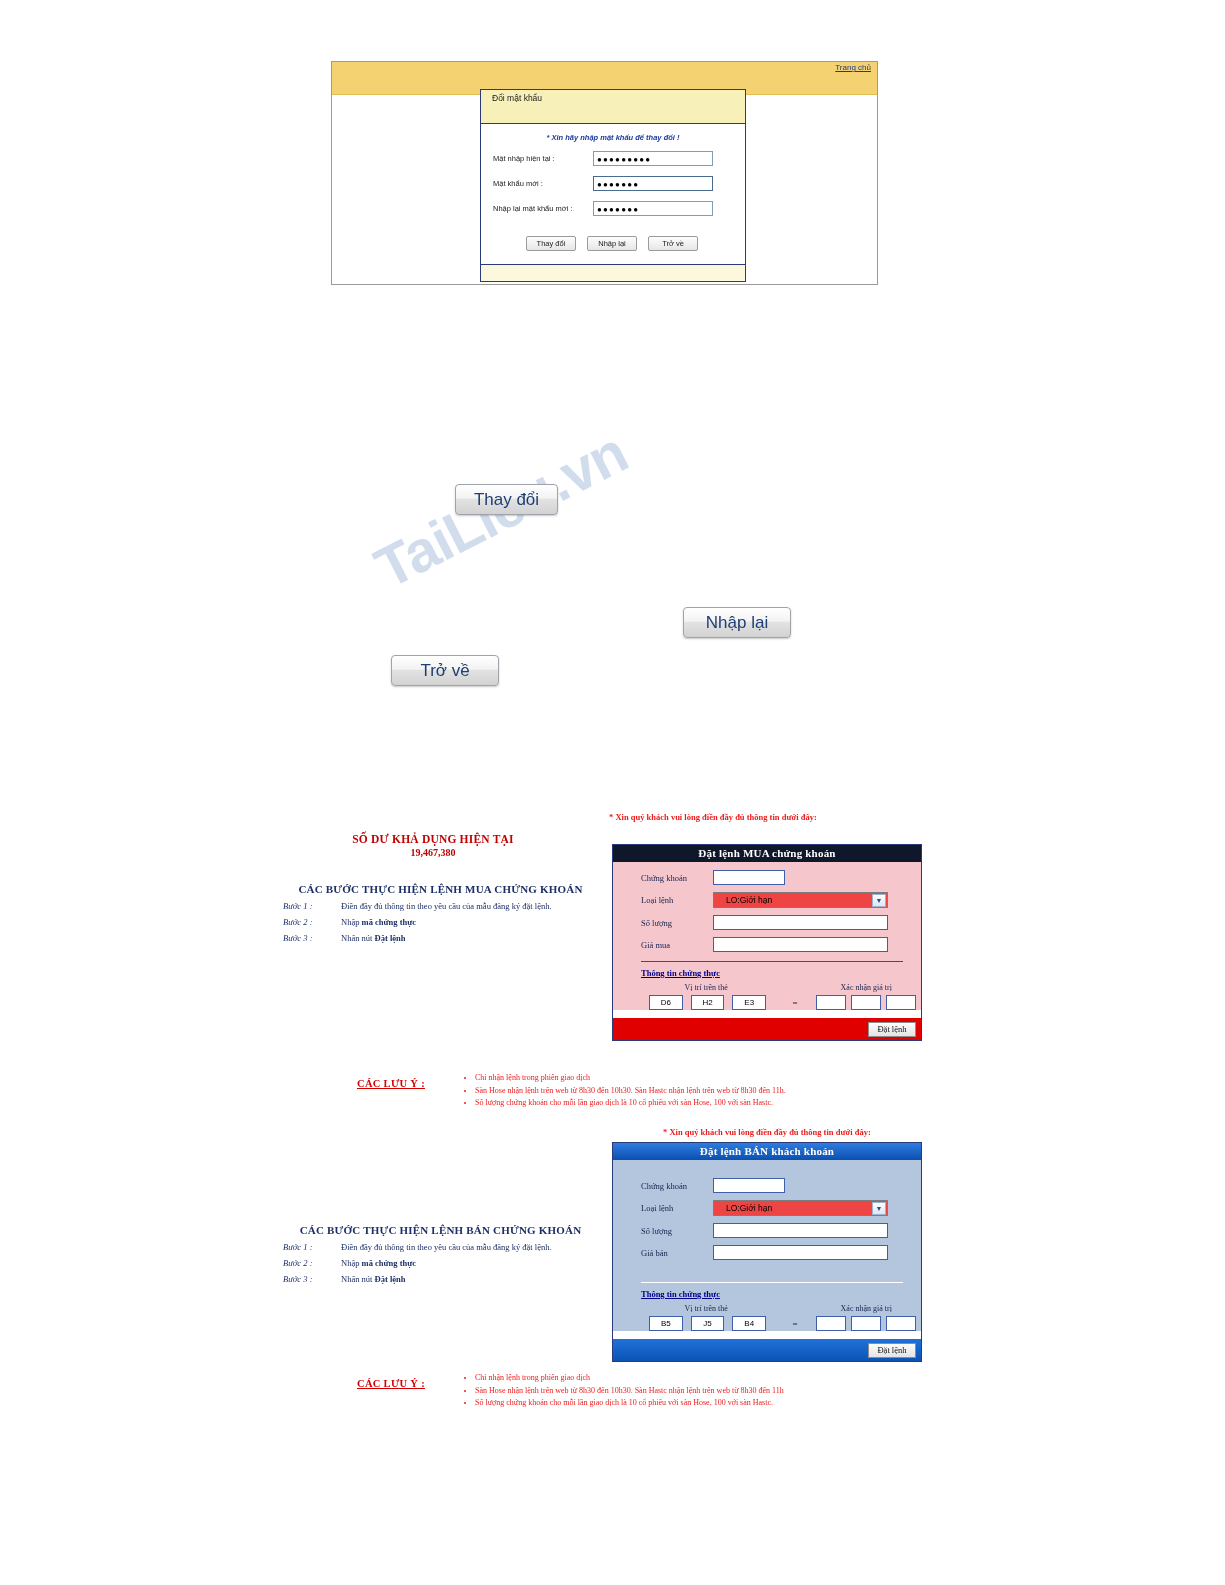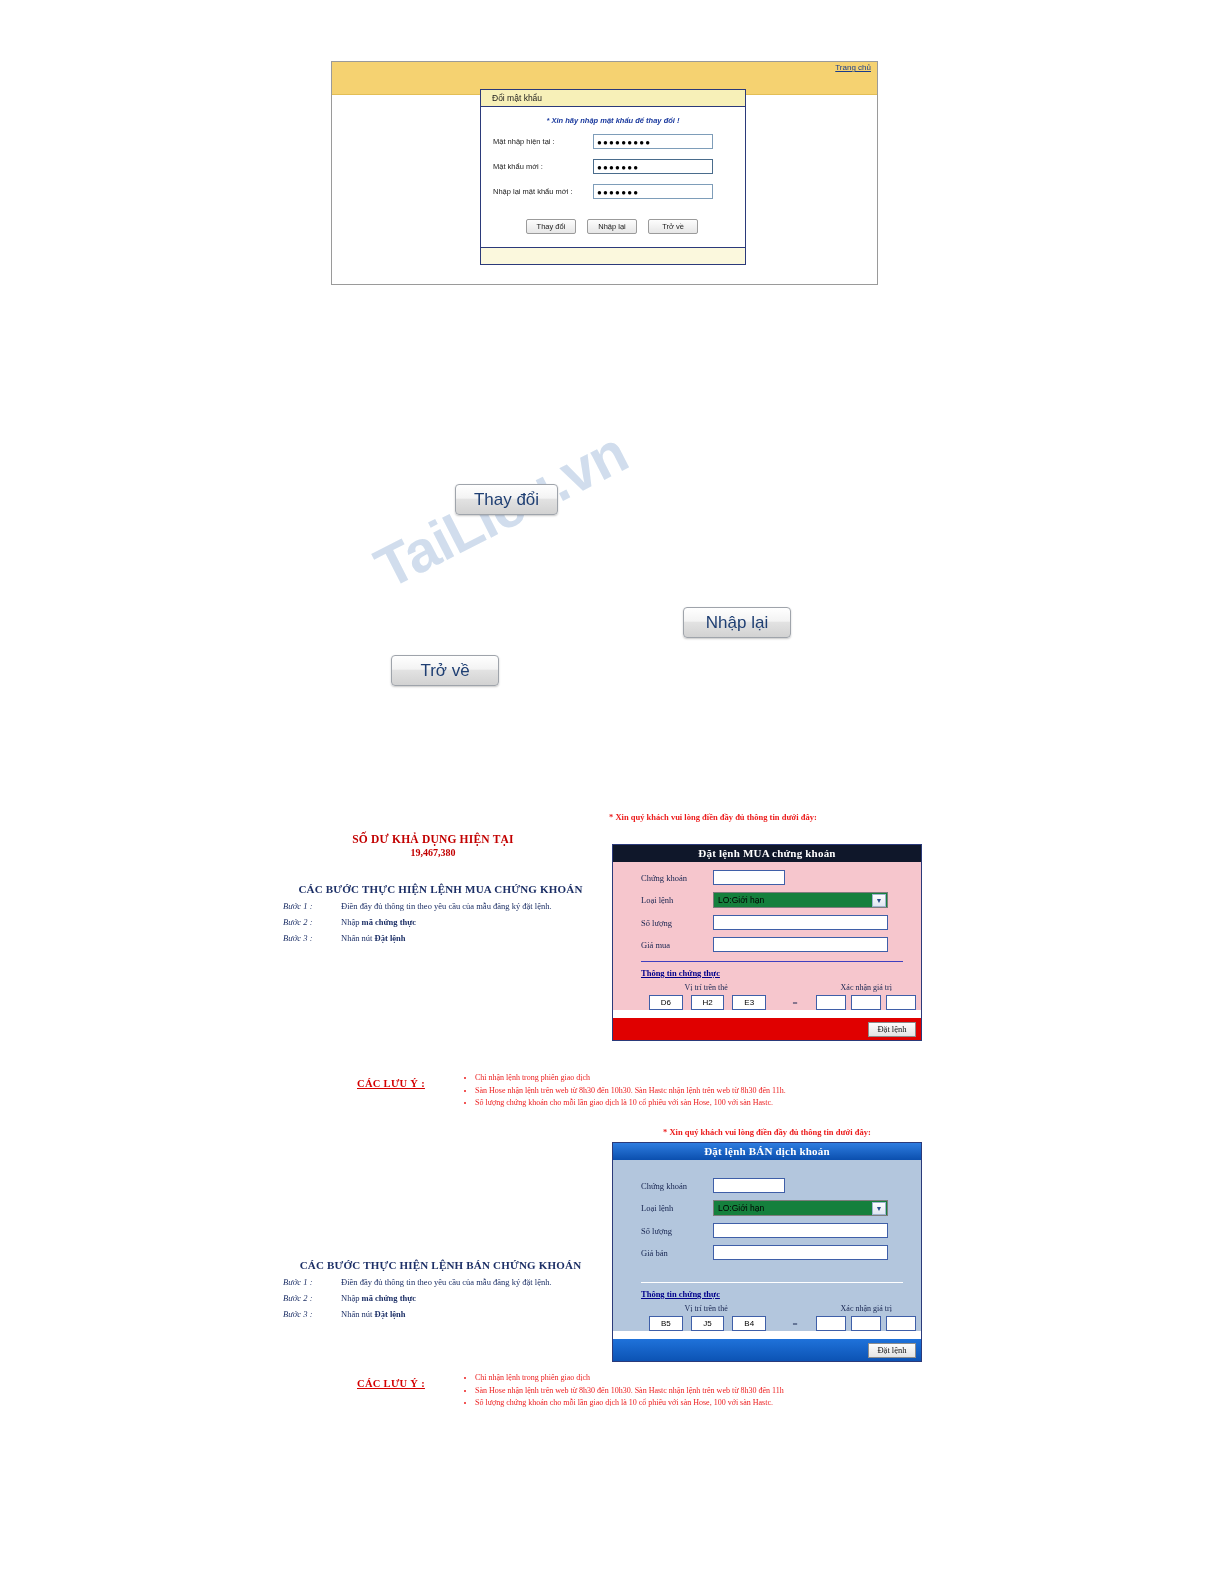--- a/index.html
+++ b/index.html
@@ -60,21 +60,21 @@
     width: 266px;
     background: #ffffff;
     border: 1px solid #2b3a7a;
   }
   .cp-panel-head {
     background: #f7f0b8;
     border-bottom: 1px solid #2b3a7a;
     font-size: 8.5px;
     color: #1d1d1d;
     padding: 3px 0 3px 11px;
-    height: 17px;
+    height: 34px;
   }
   .cp-body { padding: 7px 0 0 0; background:#fff; }
   .cp-note {
     text-align: center;
     color: #1b3a9e;
     font-size: 7.5px;
     font-style: italic;
     font-weight: bold;
     margin: 2px 0 9px 0;
   }
@@ -247,26 +247,26 @@
   .of-field {
     height: 15px;
     border: 1px solid #3f5fa8;
     background: #ffffff;
   }
   .of-field.small { width: 72px; }
   .of-field.wide  { width: 175px; }
   .of-select {
     width: 175px; height: 16px;
     border: 1px solid #7d7d7d;
-    background: #15803d;
+    background: #ef4444;
     font-family: "Liberation Sans", sans-serif;
     font-size: 8.5px;
     color: #000;
     display: flex; align-items: center;
-    padding-left: 4px;
+    padding-left: 12px;
     position: relative;
   }
   .of-select .arrow {
     position: absolute;
     right: 1px; top: 1px;
     width: 14px; height: 13px;
     background: linear-gradient(#fdfdfd,#dfe7f2);
     border: 1px solid #9fb3cf;
     display:flex; align-items:center; justify-content:center;
     font-size: 7px; color:#2b4d8a;
@@ -471,40 +471,40 @@
 
 <div class="notes-block" style="left:357px; top:1072px; width:560px;">
   <div class="notes-title">CÁC LƯU Ý :</div>
   <ul class="notes-list">
     <li>Chỉ nhận lệnh trong phiên giao dịch</li>
     <li>Sàn Hose nhận lệnh trên web từ 8h30 đến 10h30. Sàn Hastc nhận lệnh trên web từ 8h30 đến 11h.</li>
     <li>Số lượng chứng khoán cho mỗi lần giao dịch là 10 cổ phiếu với sàn Hose, 100 với sàn Hastc.</li>
   </ul>
 </div>
 
-<div class="trade-left" style="left:283px; top:1224px; width:315px;margin-top:35px;">
+<div class="trade-left" style="left:283px; top:1224px; width:315px;">
   <div class="steps-title">CÁC BƯỚC THỰC HIỆN LỆNH BÁN CHỨNG KHOÁN</div>
   <div class="step-row">
     <div class="step-key">Bước 1 :</div>
     <div class="step-val"><span>Điền đầy đủ thông tin theo yêu cầu của mẫu đăng ký đặt lệnh.</span></div>
   </div>
   <div class="step-row">
     <div class="step-key">Bước 2 :</div>
     <div class="step-val"><span>Nhập </span><b>mã chứng thực</b></div>
   </div>
   <div class="step-row">
     <div class="step-key">Bước 3 :</div>
     <div class="step-val"><span>Nhấn nút </span><b>Đặt lệnh</b></div>
   </div>
 </div>
 
 <div class="order-hint" style="left:663px; top:1127px;">* Xin quý khách vui lòng điền đầy đủ thông tin dưới đây:</div>
 
 <div class="order-panel" id="sell-panel">
-  <div class="order-head">Đặt lệnh BÁN dịch khoán</div>
+  <div class="order-head">Đặt lệnh BÁN khách khoán</div>
   <div class="order-body" style="padding-top:18px;">
 
     <div class="of-row">
       <div class="of-label">Chứng khoán</div>
       <div class="of-field small"></div>
     </div>
 
     <div class="of-row">
       <div class="of-label">Loại lệnh</div>
       <div class="of-select">

